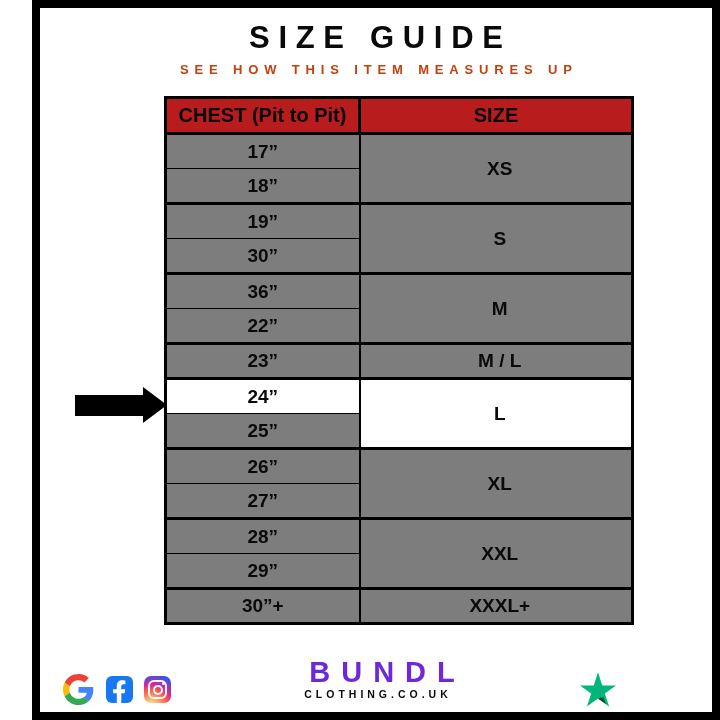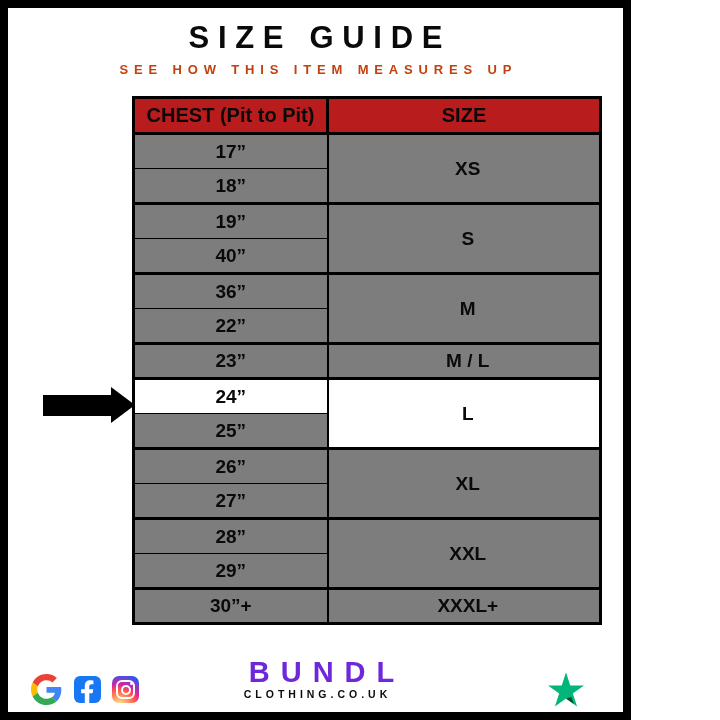--- a/index.html
+++ b/index.html
@@ -1,17 +1,17 @@
 <!DOCTYPE html>
 <html><head>
 <meta charset="utf-8">
 <style>
   * { margin:0; padding:0; box-sizing:border-box; }
   html,body { width:720px; height:720px; background:#fff; font-family:"Liberation Sans", sans-serif; }
-  .frame { position:relative; width:631px; height:720px; background:#fff; border:8px solid #000; overflow:hidden; }
+  .frame { position:relative; width:688px; height:720px; background:#fff; border:8px solid #000; overflow:hidden;margin-left:32px; }
 
   
   .title { position:absolute; top:12px; left:0; width:100%; text-align:center;
            font-size:31px; font-weight:800; letter-spacing:0.28em; text-indent:0.28em; color:#0a0a0a; }
   .subtitle { position:absolute; top:54px; left:0; width:100%; text-align:center;
            font-size:13px; font-weight:700; letter-spacing:0.45em; text-indent:0.45em; color:#c2410c; }
 
   
   table.size-table { position:absolute; left:124px; top:88px; width:467px;
            border-collapse:collapse; table-layout:fixed; }
@@ -83,21 +83,21 @@
       </tr>
       <tr class="gend">
         <td class="meas">18”</td>
       </tr>
 
       <tr>
         <td class="meas">19”</td>
         <td class="size" rowspan="2">S</td>
       </tr>
       <tr class="gend">
-        <td class="meas">40”</td>
+        <td class="meas">30”</td>
       </tr>
 
       <tr>
         <td class="meas">36”</td>
         <td class="size" rowspan="2">M</td>
       </tr>
       <tr class="gend">
         <td class="meas">22”</td>
       </tr>
 

